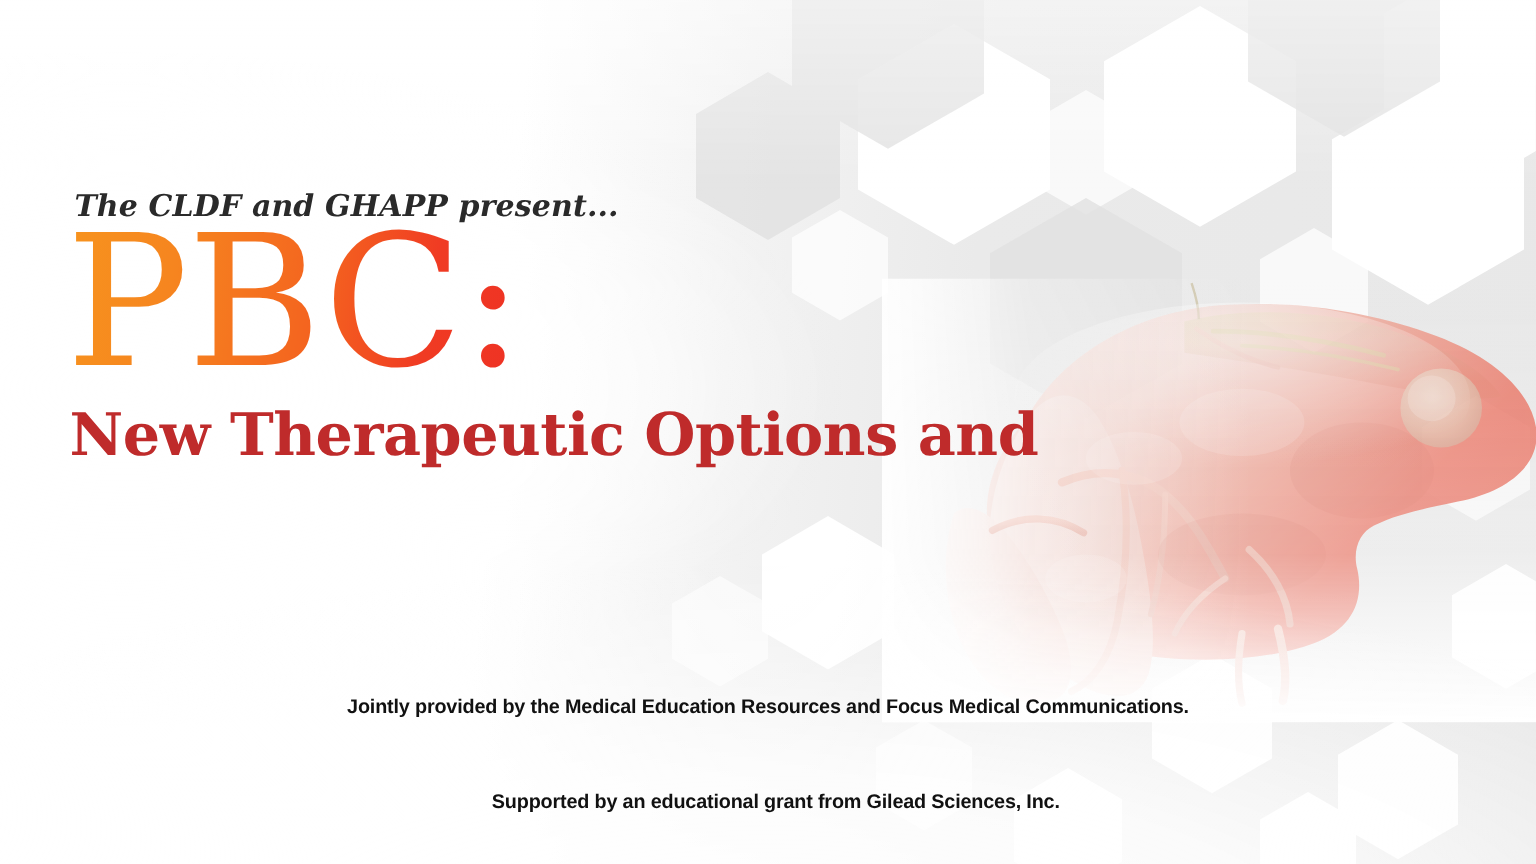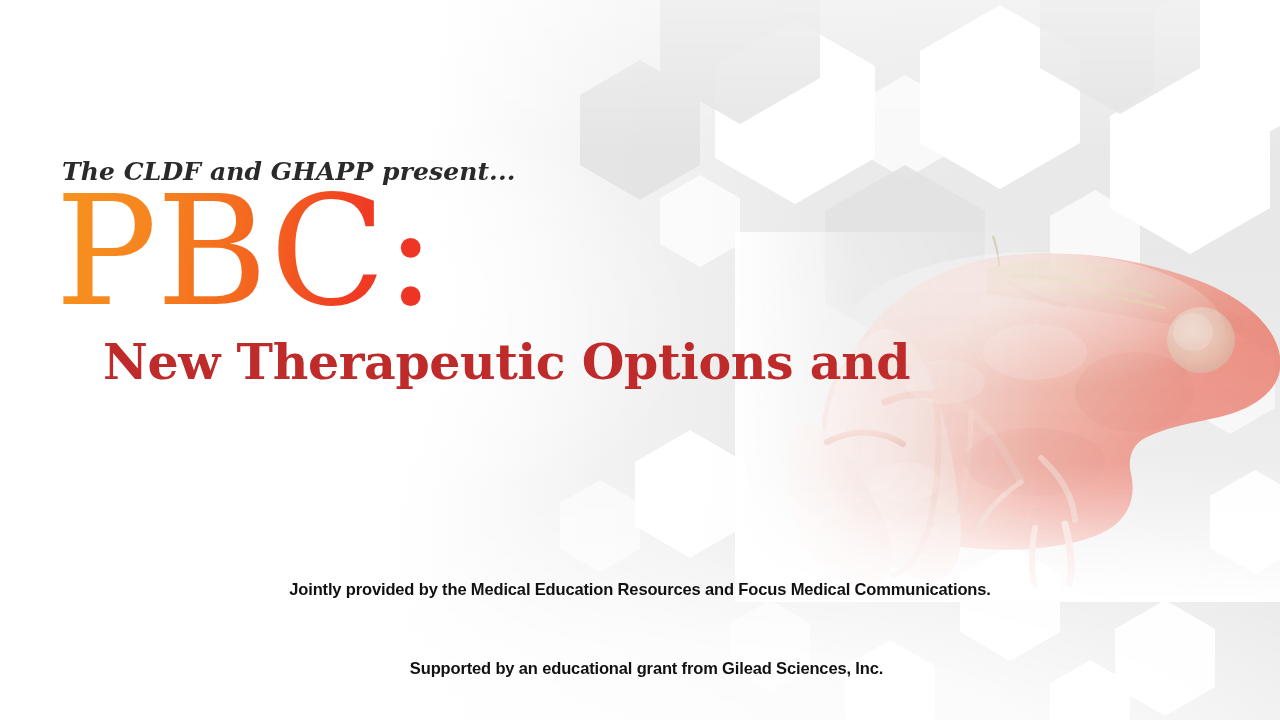--- a/index.html
+++ b/index.html
@@ -100,21 +100,20 @@
     position: absolute;
     left: 58px;
     top: 334px;
     width: 780px;
     font-family: "DejaVu Serif", "Liberation Serif", serif;
     font-weight: bold;
     font-size: 49px;
     line-height: 56px;
     letter-spacing: -0.4px;
     color: #BF2B2B;
-    margin-left: 45px;
   }
   .subtitle .line { display: block; white-space: nowrap; }
 
   
   .footer {
     position: absolute;
     left: 0;
     right: 0;
     bottom: 0;
     height: 140px;

